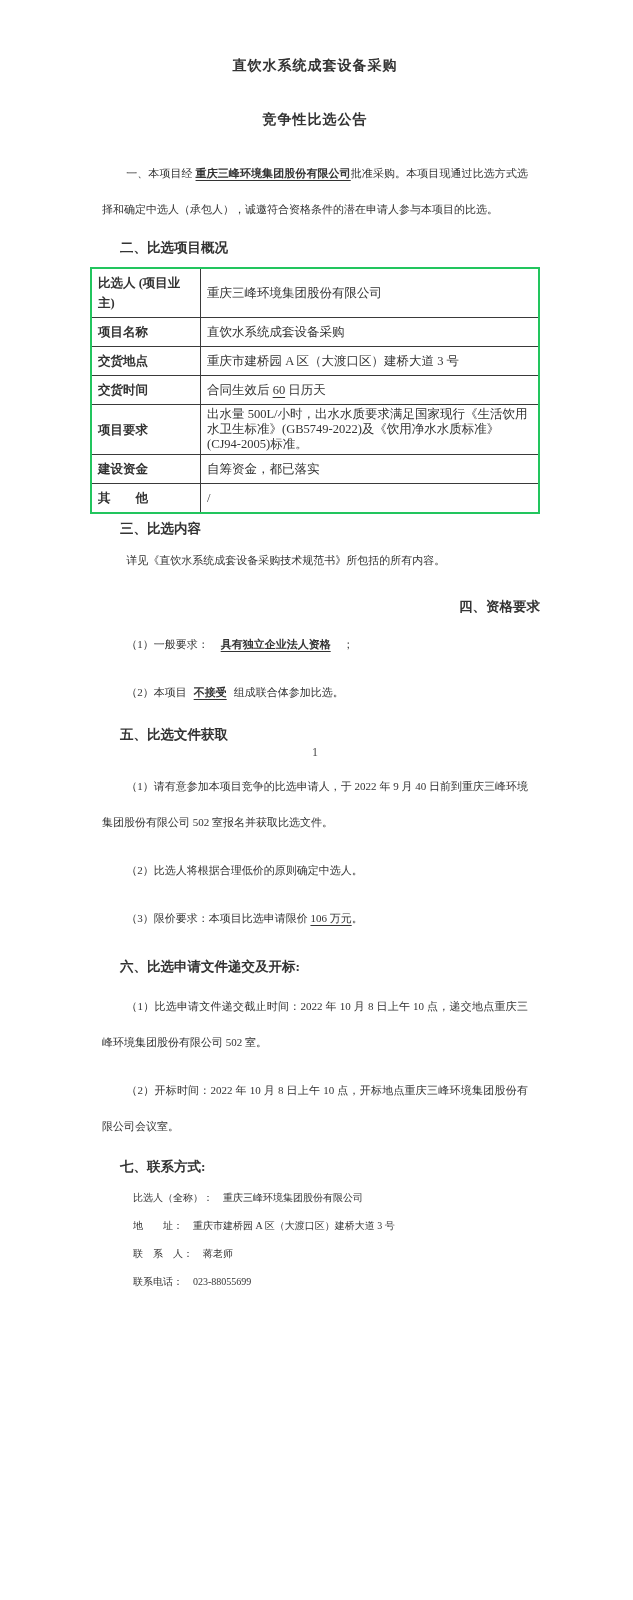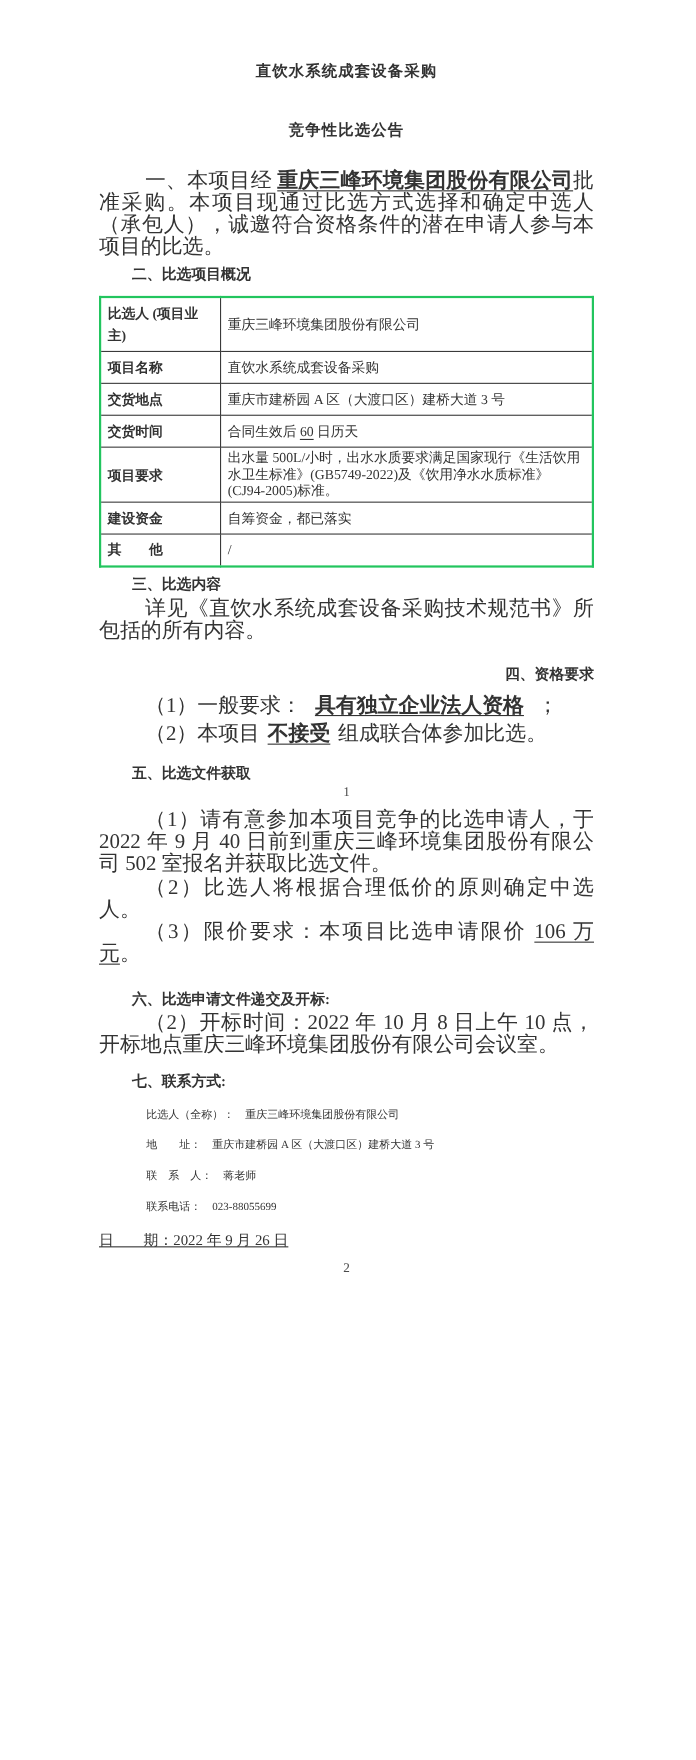--- a/index.html
+++ b/index.html
@@ -21,23 +21,23 @@
     font-size: 14px; font-weight: bold;
     letter-spacing: 1px; line-height: 18px;
   }
   .subtitle {
     margin: 36px 0 0 0;
     text-align: center;
     font-size: 14px; font-weight: bold;
     letter-spacing: 1px; line-height: 18px;
   }
   .para {
-    margin: 0;
-    font-size: 19px;
-    line-height: 20px;
+    margin: 12px;
+    font-size: 11px;
+    line-height: 36px;
     text-align: justify;
   }
   .indent { text-indent: 2.2em; }
   .m-intro { margin-top: 26px; }
   .section-heading {
     margin: 0;
     font-size: 13.5px; font-weight: bold;
     line-height: 18px;
     padding-left: 30px;
   }
@@ -167,20 +167,21 @@
 
   <h3 class="section-heading m-s5">五、比选文件获取</h3>
 
   <p class="page-num m-pg1">1</p>
 
   <p class="para indent m-s5p1">（1）请有意参加本项目竞争的比选申请人，于 2022 年 9 月 40 日前到重庆三峰环境集团股份有限公司 502 室报名并获取比选文件。</p>
   <p class="para indent m-s5p2">（2）比选人将根据合理低价的原则确定中选人。</p>
   <p class="para indent m-s5p3"><span>（3）限价要求：本项目比选申请限价 </span><span class="underline">106 万元</span><span>。</span></p>
 
   <h3 class="section-heading m-s6">六、比选申请文件递交及开标:</h3>
+  <p class="para indent m-s6p1">（1）比选申请文件递交截止时间：2022 年 10 月 8 日上午 10 点，递交地点重庆三峰环境集团股份有限公司 502 室。</p>
   <p class="para indent m-s6p2">（2）开标时间：2022 年 10 月 8 日上午 10 点，开标地点重庆三峰环境集团股份有限公司会议室。</p>
 
   <h3 class="section-heading m-s7">七、联系方式:</h3>
   <div class="m-contact">
     <p class="contact-line">比选人（全称）：　重庆三峰环境集团股份有限公司</p>
     <p class="contact-line">地　　址：　重庆市建桥园 A 区（大渡口区）建桥大道 3 号</p>
     <p class="contact-line">联　系　人：　蒋老师</p>
     <p class="contact-line">联系电话：　023-88055699</p>
   </div>
 

